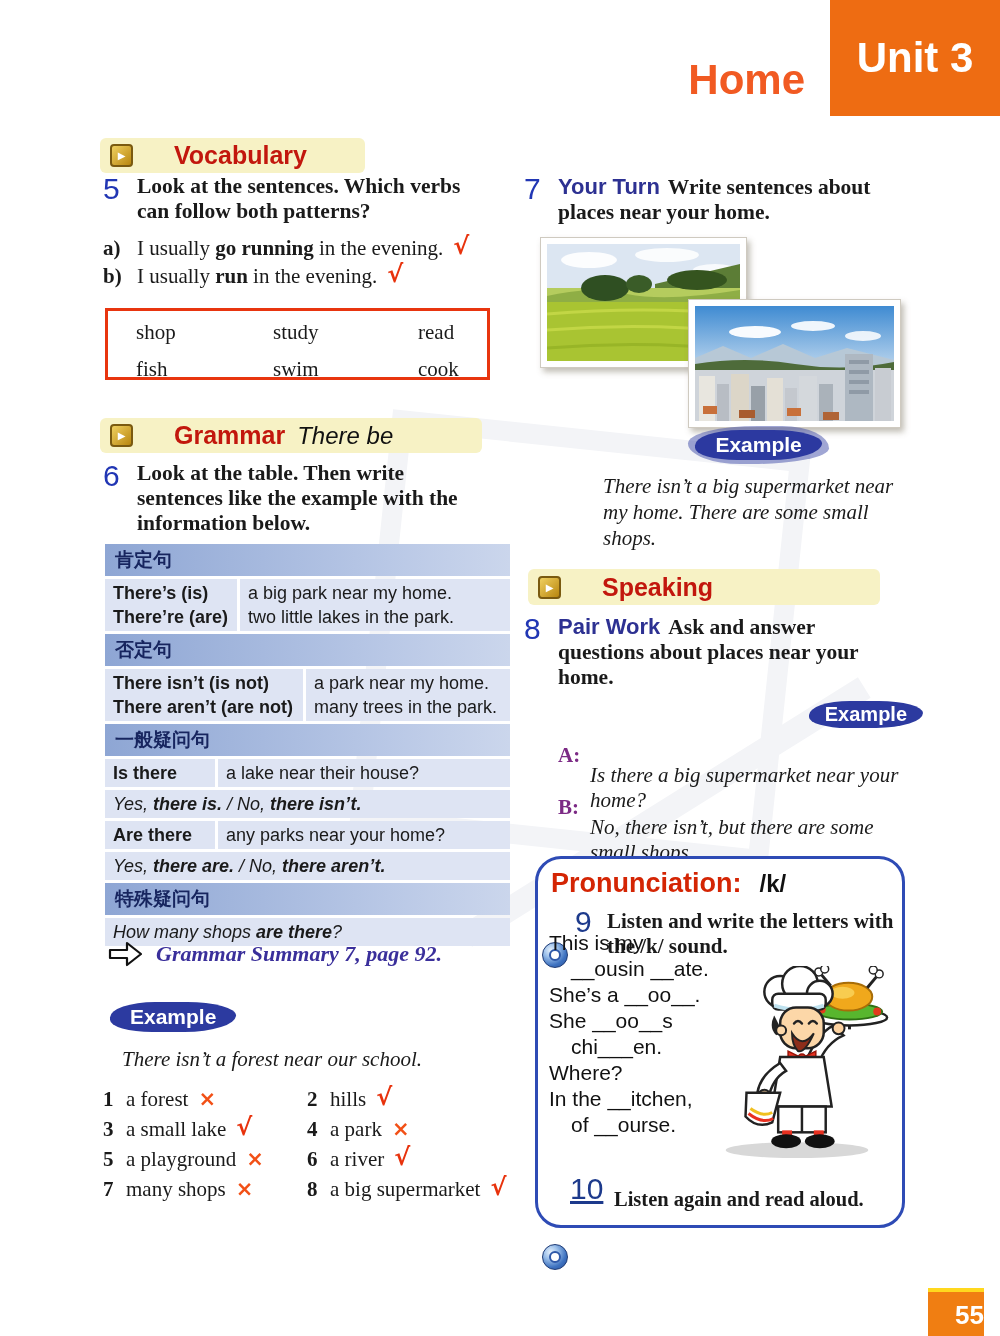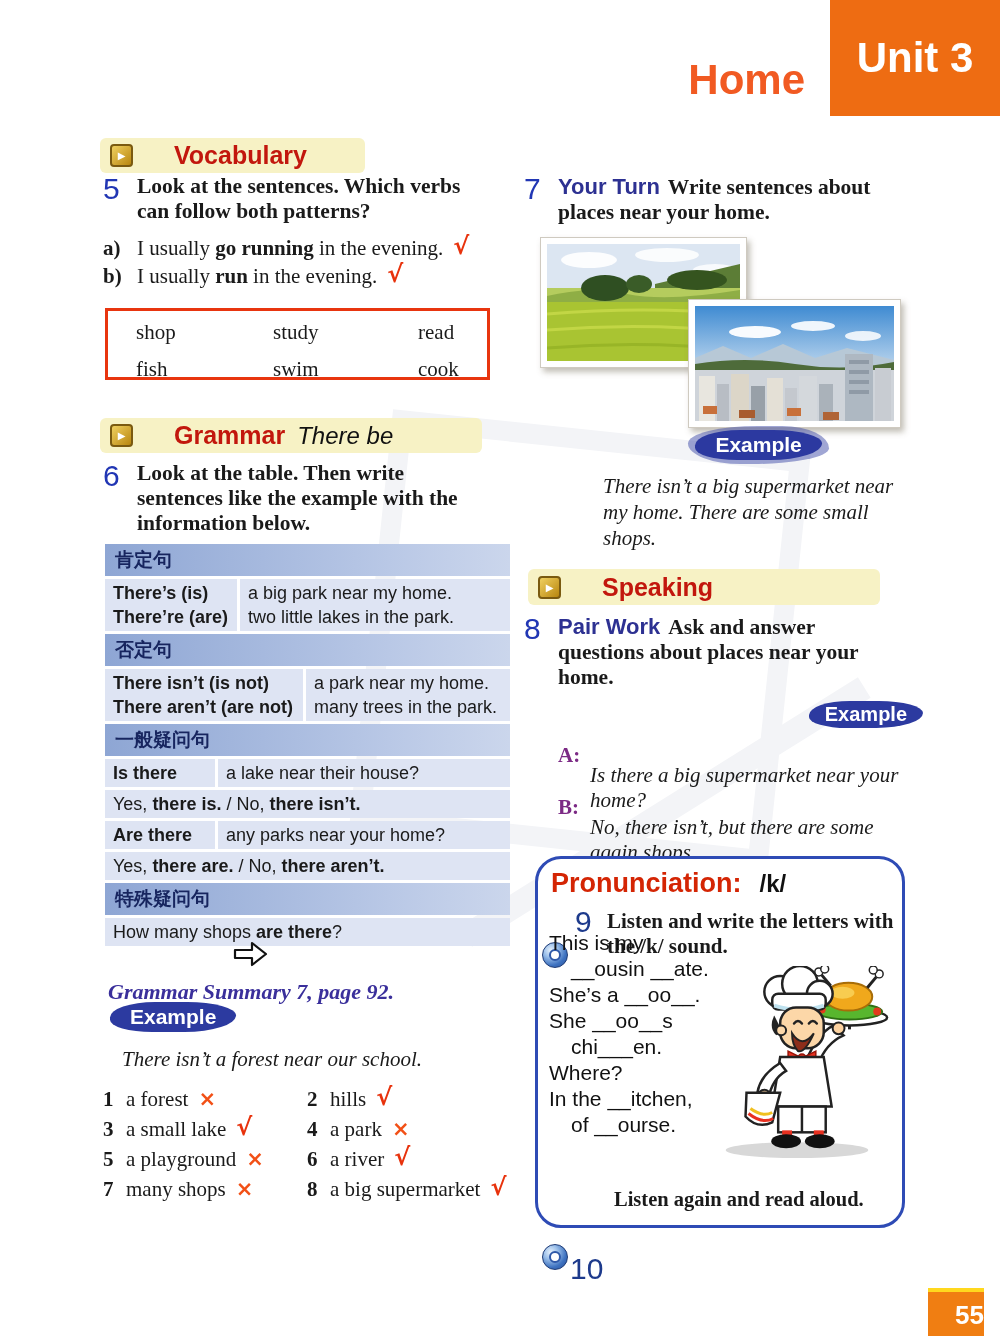--- a/index.html
+++ b/index.html
@@ -40,23 +40,23 @@
 
   
   .gtable{font-family:"Liberation Sans",sans-serif;font-size:18px;}
   .g-head{background:linear-gradient(90deg,#8ea6d4 0%,#b9c8e6 70%,#cbd6ec 100%);color:#17255f;font-weight:bold;
           padding:3px 10px;margin-top:3px;font-size:19px;}
   .g-head:first-child{margin-top:0;}
   .g-row{display:flex;gap:3px;margin-top:3px;}
   .g-cell{background:#dee4f3;padding:2px 8px;line-height:24px;}
   .g-left{font-weight:bold;flex:0 0 auto;box-sizing:border-box;}
   .g-right{flex:1;}
-  .g-full{flex:1;}
-
-  .summary-row{display:flex;align-items:center;gap:12px;flex-direction:column;}
+  .g-full{flex:1;font-style:italic;}
+
+  .summary-row{display:flex;align-items:center;gap:12px;}
   .summary-text{color:#3a2f9b;font-weight:bold;font-style:italic;font-size:22px;font-family:"Liberation Serif",serif;}
 
   .badge{position:relative;display:inline-block;background:#2c3aa0;color:#fff;font-family:"Liberation Sans",sans-serif;
          font-weight:bold;font-size:21px;padding:3px 20px;border-radius:48% 52% 55% 45% / 70% 60% 75% 55%;}
   .badge::before{content:"";position:absolute;left:-7px;right:-7px;top:-4px;bottom:-4px;background:#2c3aa0;opacity:.45;
          border-radius:60% 40% 65% 45% / 55% 70% 50% 65%;z-index:-1;}
   .ital{font-style:italic;font-size:21px;line-height:26px;}
 
   .glist{display:grid;grid-template-columns:204px 1fr;row-gap:3px;font-size:21px;line-height:27px;}
   .glist-item{display:flex;}
@@ -341,21 +341,21 @@
 
   
   <div class="abs badge" style="left:548px;top:699px;font-size:20px;padding:2px 16px;">Example</div>
 
   <div class="abs dlg" style="left:558px;top:743px;width:352px;">
     <span class="dlg-label">A:</span>
     <span class="dlg-text">Is there a big supermarket near your home?</span>
   </div>
   <div class="abs dlg" style="left:558px;top:795px;width:352px;">
     <span class="dlg-label">B:</span>
-    <span class="dlg-text">No, there isn’t, but there are some again shops.</span>
+    <span class="dlg-text">No, there isn’t, but there are some small shops.</span>
   </div>
 
   
   <div class="abs pron-box" style="left:535px;top:856px;width:370px;height:372px;"></div>
   <div class="abs" style="left:551px;top:868px;">
     <span class="pron-title">Pronunciation:</span>
     <span class="pron-sound">/k/</span>
   </div>
 
   <div class="abs cd" style="left:542px;top:912px;"></div>
@@ -423,21 +423,21 @@
       <rect x="76" y="142" width="48" height="26" fill="#ffffff" stroke="#222" stroke-width="2.5"></rect>
       <line x1="100" y1="142" x2="100" y2="168" stroke="#222" stroke-width="2.5"></line>
       <rect x="80" y="166" width="10" height="7" fill="#e83020"></rect>
       <rect x="112" y="166" width="10" height="7" fill="#e83020"></rect>
       <ellipse cx="84" cy="177" rx="15" ry="7" fill="#111"></ellipse>
       <ellipse cx="118" cy="177" rx="15" ry="7" fill="#111"></ellipse>
     </svg>
   </div>
 
   <div class="abs cd" style="left:542px;top:1188px;"></div>
-  <div class="abs big-num" style="left:570px;top:1252px;">10</div>
+  <div class="abs big-num" style="left:570px;top:1172px;text-decoration:underline;">10</div>
   <div class="abs inst" style="left:614px;top:1187px;width:290px;font-size:20.5px;">Listen again and read aloud.</div>
 
   
   <div class="abs pagenum-box" style="left:928px;top:1288px;width:56px;height:48px;text-align:right;">
     <span class="pagenum">55</span>
   </div>
 
 </div>
 
 </body></html>

